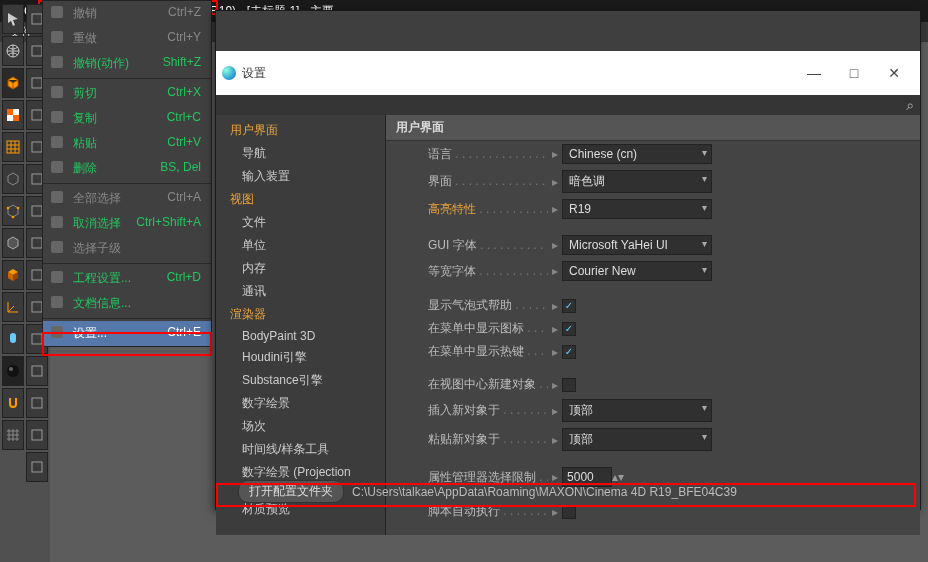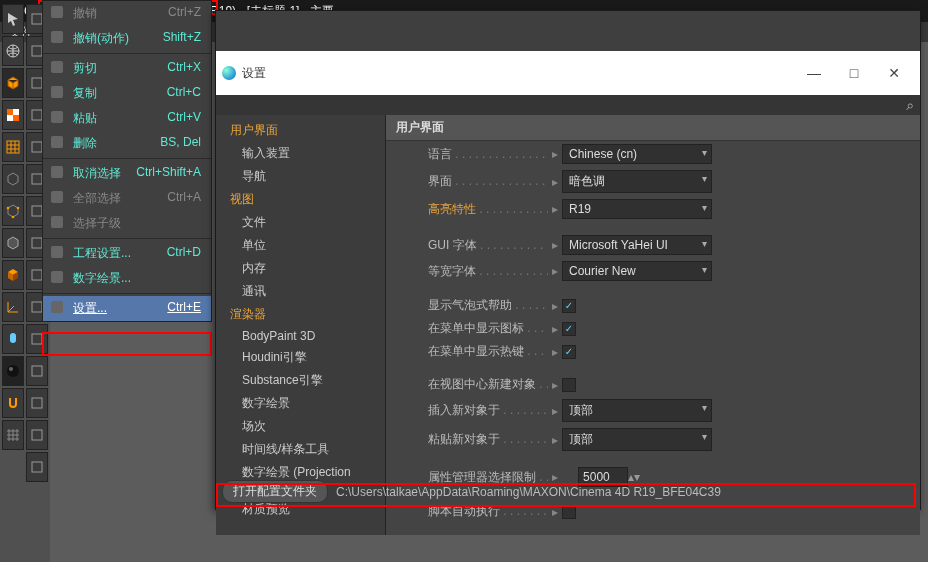--- a/index.html
+++ b/index.html
@@ -10,25 +10,25 @@
   .menubar span { padding: 2px 5px; }
   .menubar .active { background: #5577aa; color: #fff; }
   
   .tool-col { position: absolute; top: 0; width: 22px; display: flex; flex-direction: column; gap: 2px; padding-top: 4px; }
   .tool-col .tbtn { height: 30px; background: #3a3a3a; border: 1px solid #222; display:flex; align-items:center; justify-content:center; }
   .tool-col .tbtn svg { width:16px; height:16px; }
   .col1 { left: 2px; }
   .col2 { left: 26px; }
   
   .dropdown { position: absolute; top: 0; left: 42px; width: 170px; background: #404040; border: 1px solid #222; }
-  .dropdown .row { display: flex; justify-content: space-between; padding: 4px 10px 4px 30px; color: #5eead4; position:relative; }
+  .dropdown .row { display: flex; justify-content: space-between; padding: 4px 10px 4px 30px; color: #22c55e; position:relative; }
   .dropdown .row.disabled { color: #888; }
   .dropdown .sep { height:1px; background:#2a2a2a; margin: 2px 0; }
   .dropdown .row .ic { position:absolute; left:6px; top:3px; width:16px; height:16px; }
-  .dropdown .row.hl { background: #5577aa; color:#fff;text-decoration:underline; }
+  .dropdown .row.hl { background: #5577aa; color:#fff; }
   .red-box1 { position:absolute; top:0; left:38px; width:180px; height:15px; border:2px solid red; pointer-events:none; }
   .red-box2 { position:absolute; top:332px; left:42px; width:170px; height:24px; border:2px solid red; pointer-events:none; }
   
   .settings-win { position:absolute; top:10px; left:215px; width:706px; height:500px; background:#3f3f3f; border:1px solid #1a1a1a; box-shadow: -2px 2px 8px rgba(0,0,0,.5); }
   .swin-title { height:44px; background:#fff; color:#333; display:flex; align-items:center; padding:0 6px;margin-top:40px; }
   .swin-title .logo { width:14px; height:14px; border-radius:50%; background:radial-gradient(circle at 30% 30%, #8fd, #06c); margin-right:6px; }
   .swin-title .spacer { flex:1; }
   .swin-title .wbtn { width:40px; text-align:center; font-size:14px; color:#444; }
   .swin-toolbar { height:20px; background:#353535; display:flex; align-items:center; justify-content:flex-end; padding:0 6px; }
   .swin-body { display:flex; height:420px; }
@@ -39,25 +39,25 @@
   .form-pane { flex:1; background:#444; padding:0; overflow:auto; }
   .form-pane .hdr { background:#555; padding:4px 10px; color:#ddd; font-weight:bold; border-bottom:1px solid #333; }
   .form-pane .frow { display:flex; align-items:center; padding:3px 10px; }
   .form-pane .frow .lab { width:120px; color:#bbb;margin-left:32px; }
   .form-pane .frow .lab.orange { color:#e8a33c; }
   .form-pane .frow .lab::after { content:" . . . . . . . . . . . . . . . . . . . . . . . . . . . . . ."; color:#777; }
   .form-pane .frow .lab { white-space:nowrap; overflow:hidden; }
   .form-pane .sel { flex: 0 0 150px; background:#303030; border:1px solid #222; color:#ddd; padding:2px 16px 2px 6px; position:relative; }
   .form-pane .sel::after { content:"▾"; position:absolute; right:4px; top:2px; font-size:10px; color:#aaa; }
   .form-pane .cb { width:14px; height:14px; background:#303030; border:1px solid #222; display:inline-flex; align-items:center; justify-content:center; color:#6cf; font-size:10px; }
-  .form-pane .num { width:50px; background:#303030; border:1px solid #222; color:#ddd; padding:2px 4px;margin-left:16px; }
+  .form-pane .num { width:50px; background:#303030; border:1px solid #222; color:#ddd; padding:2px 4px; }
   .form-pane .spin { width:12px; color:#999; text-align:center; }
   .form-pane .gap { height:10px; }
   
-  .bottom-bar { position:absolute; bottom:6px; left:0; right:6px; display:flex; align-items:center; gap:8px; padding:0 6px; }
+  .bottom-bar { position:absolute; bottom:6px; left:16px; right:6px; display:flex; align-items:center; gap:8px; padding:0 6px; }
   .bottom-bar .btn { background:#555; border:1px solid #333; border-radius:10px; padding:2px 10px; color:#ddd; }
   .bottom-bar .path { color:#bbb; }
   .red-box3 { position:absolute; bottom:2px; left:0px; width:700px; height:24px; border:2px solid red; pointer-events:none; }
   .viewport-grid { position:absolute; top:42px; left:50px; right:0; bottom:0; background:#5c5c5c; }
 </style>
 </head>
 <body>
 
 <div class="titlebar">
   <div class="logo"></div>
@@ -251,20 +251,27 @@
   </div>
 
 <div class="dropdown" id="dropdown">
     <div class="row disabled">
       <div class="ic"><svg viewBox="0 0 16 16">
           <rect x="2" y="2" width="12" height="12" rx="2" fill="#666"></rect>
         </svg></div>
       <span>撤销</span>
       <span>Ctrl+Z</span>
     </div>
+    <div class="row disabled">
+      <div class="ic"><svg viewBox="0 0 16 16">
+          <rect x="2" y="2" width="12" height="12" rx="2" fill="#666"></rect>
+        </svg></div>
+      <span>重做</span>
+      <span>Ctrl+Y</span>
+    </div>
     <div class="row">
       <div class="ic"><svg viewBox="0 0 16 16">
           <rect x="2" y="2" width="12" height="12" rx="2" fill="#666"></rect>
         </svg></div>
       <span>撤销(动作)</span>
       <span>Shift+Z</span>
     </div>
     <div class="sep"></div>
     <div class="row">
       <div class="ic"><svg viewBox="0 0 16 16">
@@ -288,54 +295,54 @@
       <span>Ctrl+V</span>
     </div>
     <div class="row">
       <div class="ic"><svg viewBox="0 0 16 16">
           <rect x="2" y="2" width="12" height="12" rx="2" fill="#666"></rect>
         </svg></div>
       <span>删除</span>
       <span>BS, Del</span>
     </div>
     <div class="sep"></div>
+    <div class="row disabled">
+      <div class="ic"><svg viewBox="0 0 16 16">
+          <rect x="2" y="2" width="12" height="12" rx="2" fill="#666"></rect>
+        </svg></div>
+      <span>全部选择</span>
+      <span>Ctrl+A</span>
+    </div>
     <div class="row">
       <div class="ic"><svg viewBox="0 0 16 16">
           <rect x="2" y="2" width="12" height="12" rx="2" fill="#666"></rect>
         </svg></div>
       <span>取消选择</span>
       <span>Ctrl+Shift+A</span>
     </div>
     <div class="row disabled">
       <div class="ic"><svg viewBox="0 0 16 16">
           <rect x="2" y="2" width="12" height="12" rx="2" fill="#666"></rect>
         </svg></div>
-      <span>全部选择</span>
-      <span>Ctrl+A</span>
-    </div>
-    <div class="row disabled">
-      <div class="ic"><svg viewBox="0 0 16 16">
-          <rect x="2" y="2" width="12" height="12" rx="2" fill="#666"></rect>
-        </svg></div>
       <span>选择子级</span>
       <span></span>
     </div>
     <div class="sep"></div>
     <div class="row">
       <div class="ic"><svg viewBox="0 0 16 16">
           <rect x="2" y="2" width="12" height="12" rx="2" fill="#666"></rect>
         </svg></div>
       <span>工程设置...</span>
       <span>Ctrl+D</span>
     </div>
     <div class="row">
       <div class="ic"><svg viewBox="0 0 16 16">
           <rect x="2" y="2" width="12" height="12" rx="2" fill="#666"></rect>
         </svg></div>
-      <span>数字绘景...</span>
+      <span>文档信息...</span>
       <span></span>
     </div>
     <div class="sep"></div>
     <div class="row hl">
       <div class="ic"><svg viewBox="0 0 16 16">
           <rect x="2" y="2" width="12" height="12" rx="2" fill="#666"></rect>
         </svg></div>
       <span>设置...</span>
       <span>Ctrl+E</span>
     </div>
@@ -350,22 +357,22 @@
     <div class="wbtn">—</div>
     <div class="wbtn">□</div>
     <div class="wbtn">✕</div>
   </div>
   <div class="swin-toolbar">
     <span style="font-size:14px;color:#aaa">⌕</span>
   </div>
   <div class="swin-body">
     <div class="cat-list" id="catlist">
         <div class="item orange">用户界面</div>
+        <div class="item sub">导航</div>
         <div class="item sub">输入装置</div>
-        <div class="item sub">导航</div>
         <div class="item orange">视图</div>
         <div class="item sub">文件</div>
         <div class="item sub">单位</div>
         <div class="item sub">内存</div>
         <div class="item sub">通讯</div>
         <div class="item orange">渲染器</div>
         <div class="item sub">BodyPaint 3D</div>
         <div class="item sub">Houdini引擎</div>
         <div class="item sub">Substance引擎</div>
         <div class="item sub">数字绘景</div>

